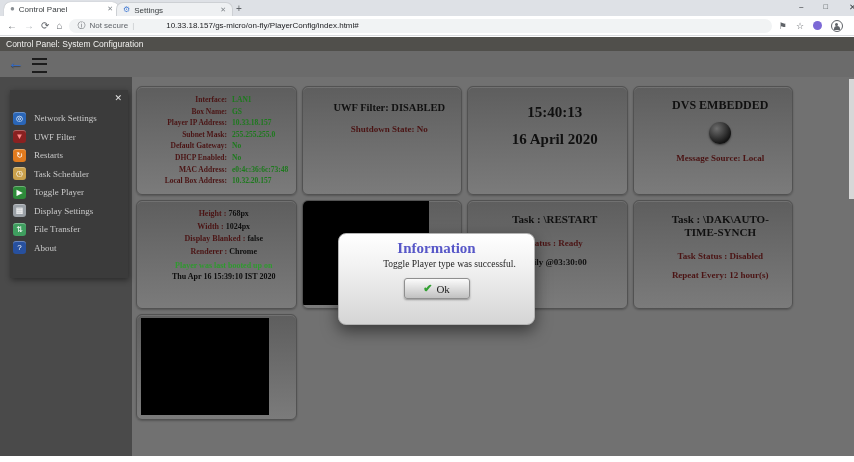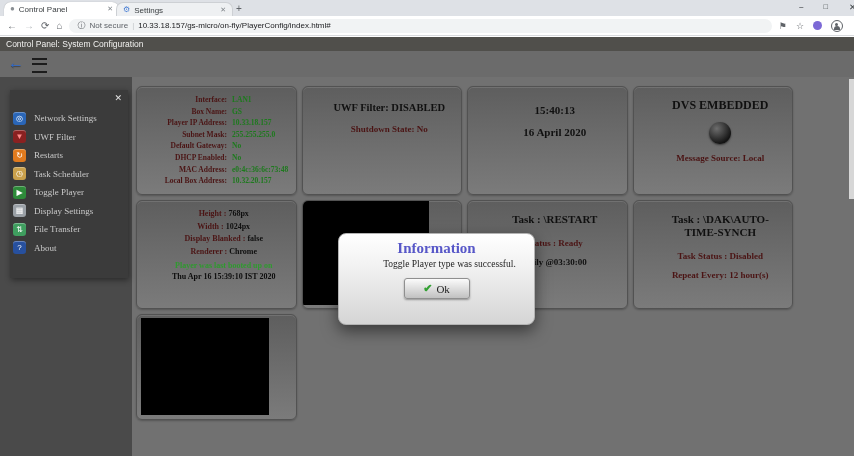--- a/index.html
+++ b/index.html
@@ -21,21 +21,21 @@
   .wc{position:absolute;top:2px;font-size:8.5px;color:#3c4043;}
   .wc-min{right:50px;}.wc-max{right:26px;font-size:7.5px;}.wc-close{right:-2px;}
 
   .toolbar{position:absolute;top:16px;left:0;right:0;height:20px;background:#fff;
            border-bottom:1px solid #d8dadd;display:flex;align-items:center;gap:7px;padding:0 7px;box-sizing:border-box;}
   .nav-ic{font-size:10px;color:#5f6368;line-height:10px;}
   .nav-fwd{color:#b6babe;}
   .omnibox{flex:1;height:14px;background:#f1f3f4;border-radius:7px;display:flex;align-items:center;
            gap:4px;padding:0 8px;font-size:8px;color:#5f6368;min-width:0;}
   .omnibox .sep{color:#c4c7ca;}
-  .omnibox .url{color:#202124;white-space:nowrap;overflow:hidden;}
+  .omnibox .url{color:#202124;white-space:nowrap;overflow:hidden;margin-left:28px;}
   .tb-right{display:flex;align-items:center;gap:9px;font-size:9px;color:#5f6368;padding-right:4px;}
   .ext-dot{width:9px;height:9px;border-radius:50%;background:#7c69d6;}
   .profile{width:10px;height:10px;border-radius:50%;border:1px solid #5f6368;position:relative;}
   .profile::before{content:"";position:absolute;left:3px;top:2px;width:3px;height:3px;border-radius:50%;background:#5f6368;}
   .profile::after{content:"";position:absolute;left:1.5px;top:5.5px;width:6px;height:4px;border-radius:3px 3px 0 0;background:#5f6368;}
 
   
   .crumbbar{position:absolute;top:37px;left:0;right:0;height:14px;background:#504f4b;
             color:#f1f1ef;font-size:8.5px;line-height:14px;padding-left:6px;box-sizing:border-box;}
   .subbar{position:absolute;top:51px;left:0;right:0;height:26px;background:#6b6b6b;}
@@ -70,21 +70,21 @@
          font-family:"Liberation Serif",serif;color:#141414;position:relative;overflow:hidden;
          box-sizing:border-box;text-align:center;padding-left:15px;}
   .kv{display:grid;grid-template-columns:74px 1fr;gap:1px 5px;padding:8px 3px 0 1px;
       font-size:7.5px;font-weight:bold;line-height:10.6px;text-align:left;}
   .k{color:#4b1414;text-align:right;white-space:nowrap;}
   .v{color:#1d7a1d;white-space:nowrap;}
   .p-title{font-size:10.5px;font-weight:bold;color:#101010;}
   .maroon{color:#4b1414;font-weight:bold;font-size:9px;}
   .uwf .p-title{margin-top:15px;}
   .uwf .maroon{margin-top:11px;}
-  .clockp div{font-size:11px;font-weight:bold;color:#101010;}
+  .clockp div{font-size:15px;font-weight:bold;color:#101010;}
   .clockp .t{margin-top:17px;}
   .clockp .d{margin-top:10px;}
   .dvs .p-title{margin-top:11px;font-size:12px;}
   .led{width:22px;height:22px;border-radius:50%;margin:9px auto 0;
        background:radial-gradient(circle at 35% 30%,#6d6d6d,#141414 72%);box-shadow:0 1px 2px rgba(0,0,0,.5);}
   .dvs .maroon{margin-top:9px;}
   .disp{padding-top:7px;font-size:8px;font-weight:bold;line-height:12.6px;}
   .disp .k2{color:#4b1414;}
   .disp .v2{color:#0f0f0f;}
   .bootnote{color:#2f9a2f;font-weight:bold;font-size:8px;margin-top:3px;line-height:10px;}

